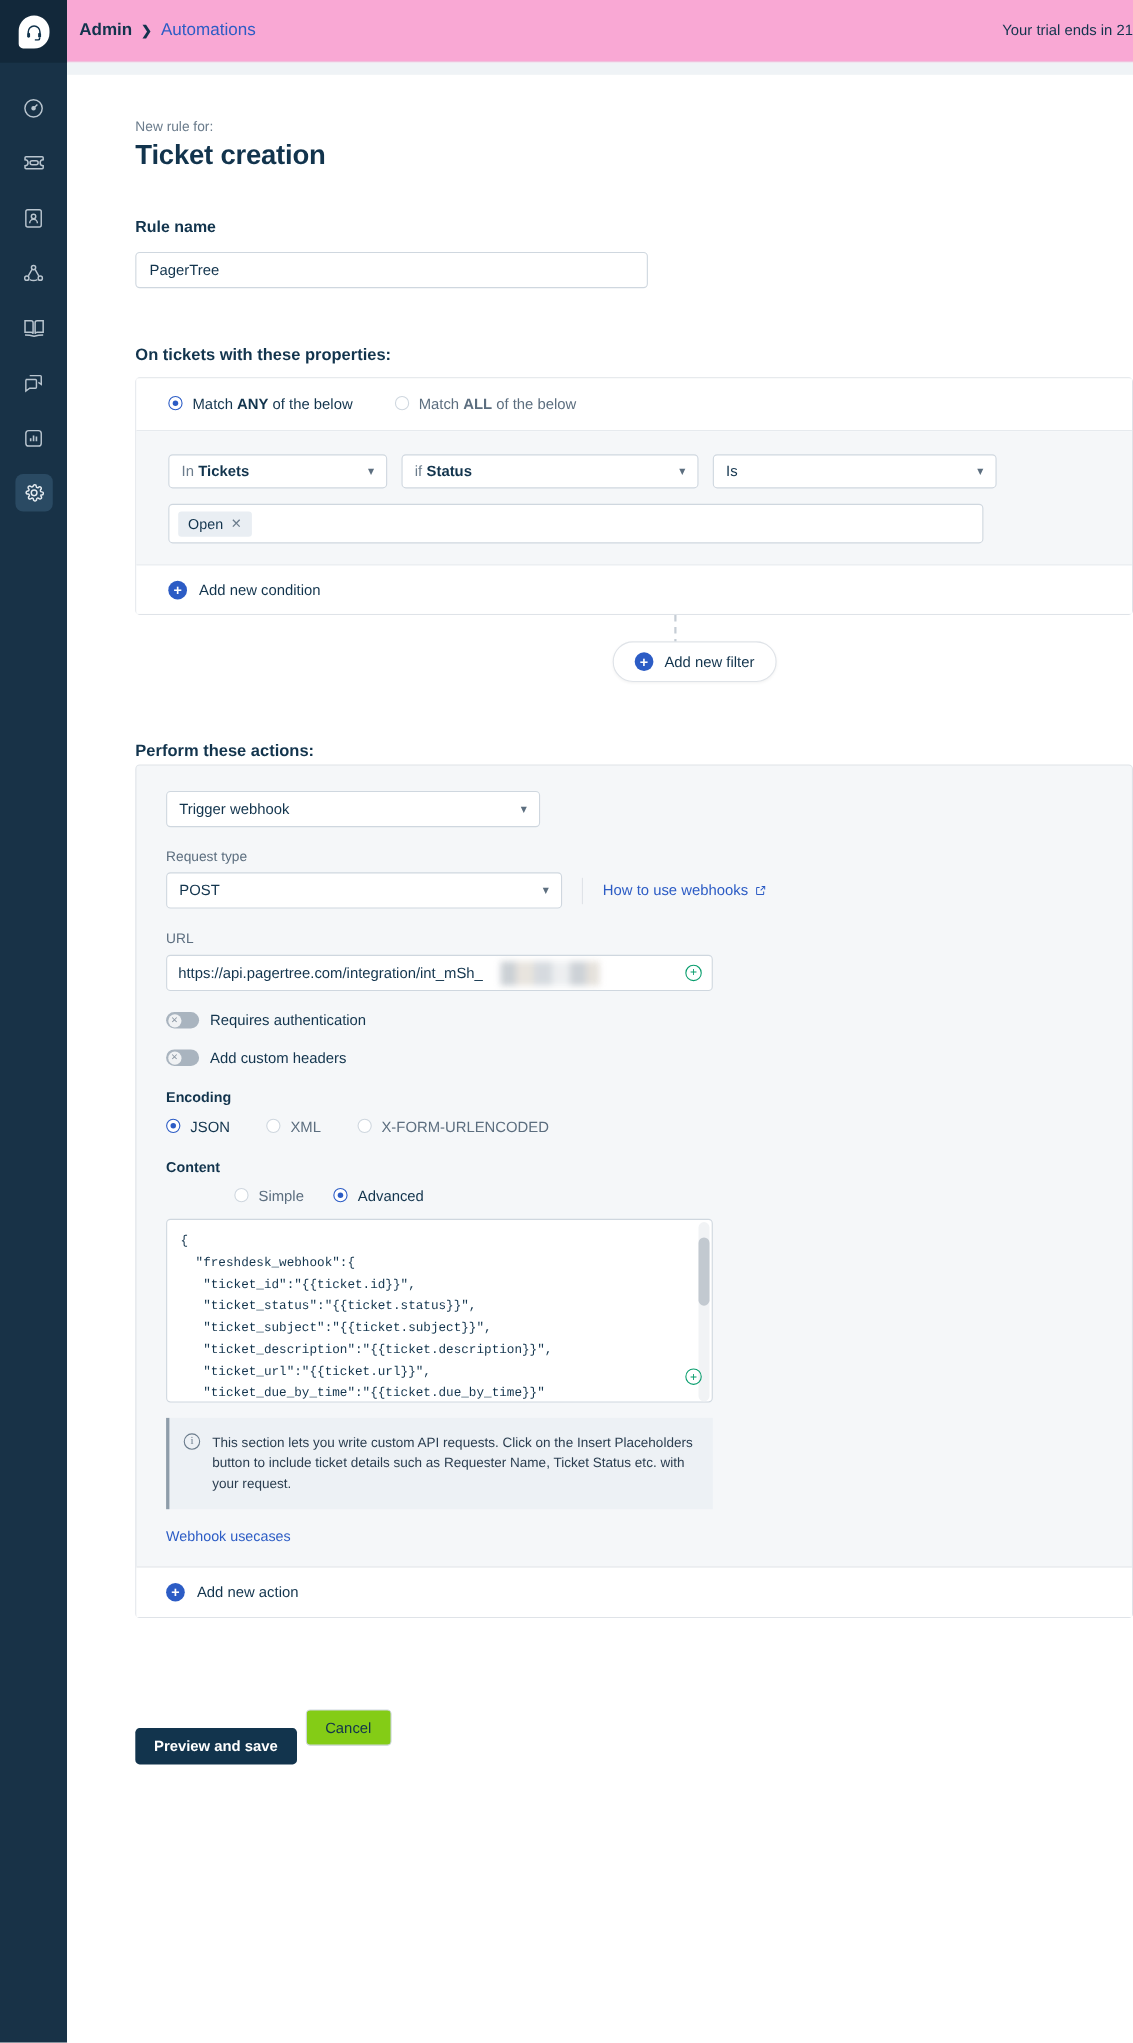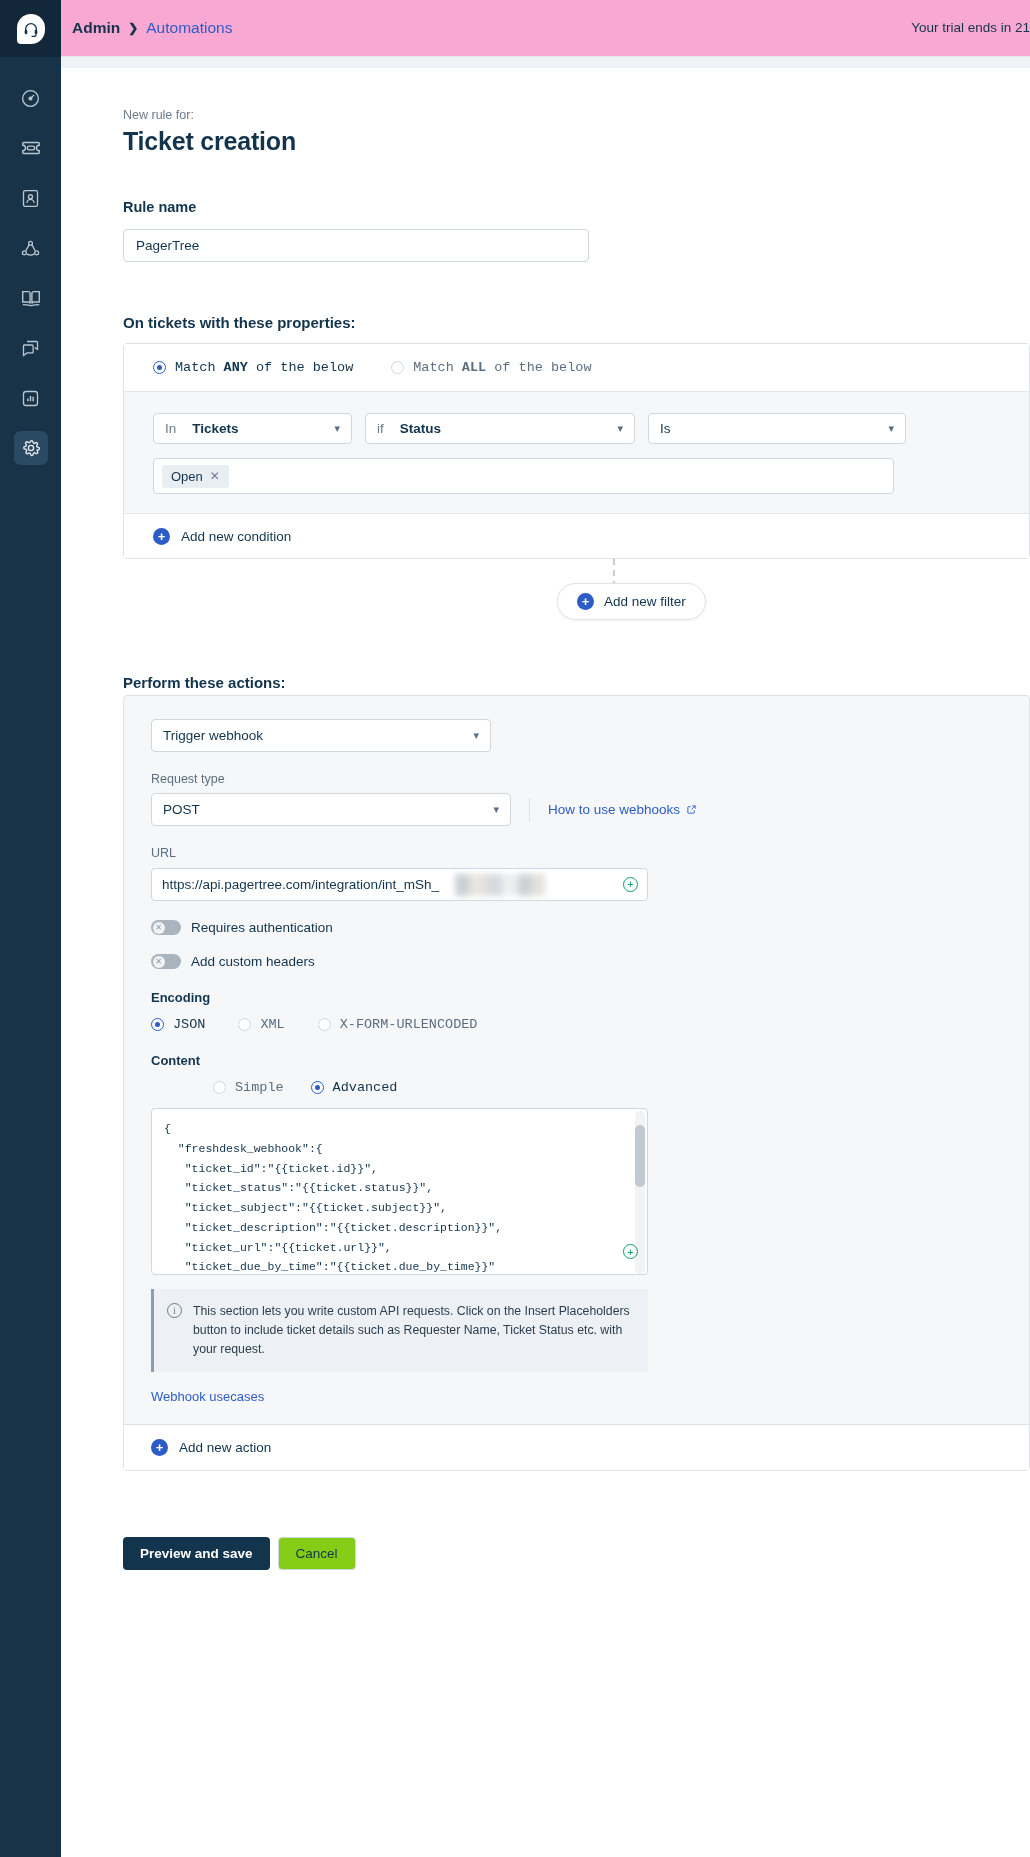--- a/index.html
+++ b/index.html
@@ -69,38 +69,37 @@
   .section-title{ font-size:15px; font-weight:700; color:#12344d; margin-top:52px; }
 
   .card{
     margin-top:12px; width:907px;
     border:1px solid #dfe3e8; border-radius:4px; background:#ffffff;
   }
   .match-row{
     height:48px; display:flex; align-items:center; gap:38px; padding-left:29px;
     border-bottom:1px solid #e4e8ed; background:#fff;
   }
-  .radio{ display:flex; align-items:center; gap:9px; font-size:13.5px; color:#12344d; cursor:pointer;font-family:Liberation Mono, monospace;}
+  .radio{ display:flex; gap:9px; font-size:13.5px; color:#12344d; cursor:pointer;}
   .radio.off{ color:#5c6e7f; }
   .rd{
     width:13px;height:13px;border-radius:50%;border:1px solid #cfd7df;background:#fff;
     display:inline-block; position:relative; flex:none;
   }
   .rd.on{ border:1px solid #2c5cc5; }
   .rd.on::after{
     content:""; position:absolute; left:3px; top:3px; width:5px;height:5px;border-radius:50%;
     background:#2c5cc5;
   }
   .cond-area{ background:#f5f7f9; padding:21px 0 19px 29px; }
   .cond-row{ display:flex; gap:13px; }
   .sel{
     height:31px; border:1px solid #cfd7df; border-radius:4px; background:#fff;
     display:flex; align-items:center; padding:0 11px; font-size:13.5px; color:#12344d;
     position:relative;
-    gap:12px;
   }
   .sel .chev{ margin-left:auto; color:#5c6e7f; font-size:11px; }
   .sel-pre{ color:#6b7c8c; margin-right:4px; }
   .sel-val{ font-weight:700; }
   .sel-1{ width:199px; }
   .sel-2{ width:270px; }
   .sel-3{ width:258px; }
   .tagbox{
     margin-top:14px; width:741px; min-height:36px; background:#fff;
     border:1px solid #cfd7df; border-radius:4px; display:flex; align-items:center; padding:0 8px;
@@ -210,21 +209,21 @@
   .usecase-link{ display:block; margin-top:17px; margin-bottom:20px; color:#2c5cc5; font-size:13px; text-decoration:none; }
 
   .add-action-row{
     height:46px; display:flex; align-items:center; gap:11px; padding-left:27px;
     border-top:1px solid #dfe3e8; background:#fff; font-size:13.5px; color:#12344d;
   }
 
   .footer{ margin-top:66px; display:flex; align-items:center; gap:8px; padding-bottom:40px; }
   .btn-primary{
     height:33px; padding:2px 17px; background:#12344d; color:#fff; border:none; border-radius:4px;
-    font-family:"Liberation Sans",sans-serif; font-size:13.5px; font-weight:700; cursor:pointer;
+    font-family:"Liberation Sans",sans-serif; font-size:13.5px; font-weight:700; cursor:pointer;margin-top:34px;
   }
   .btn-secondary{
     height:33px; padding:0 17px; background:#84cc16; color:#12344d; border:1px solid #cfd7df; border-radius:4px;
     font-family:"Liberation Sans",sans-serif; font-size:13.5px; cursor:pointer;
   }
 </style>
 </head>
 <body>
 
 <div class="sidebar">

